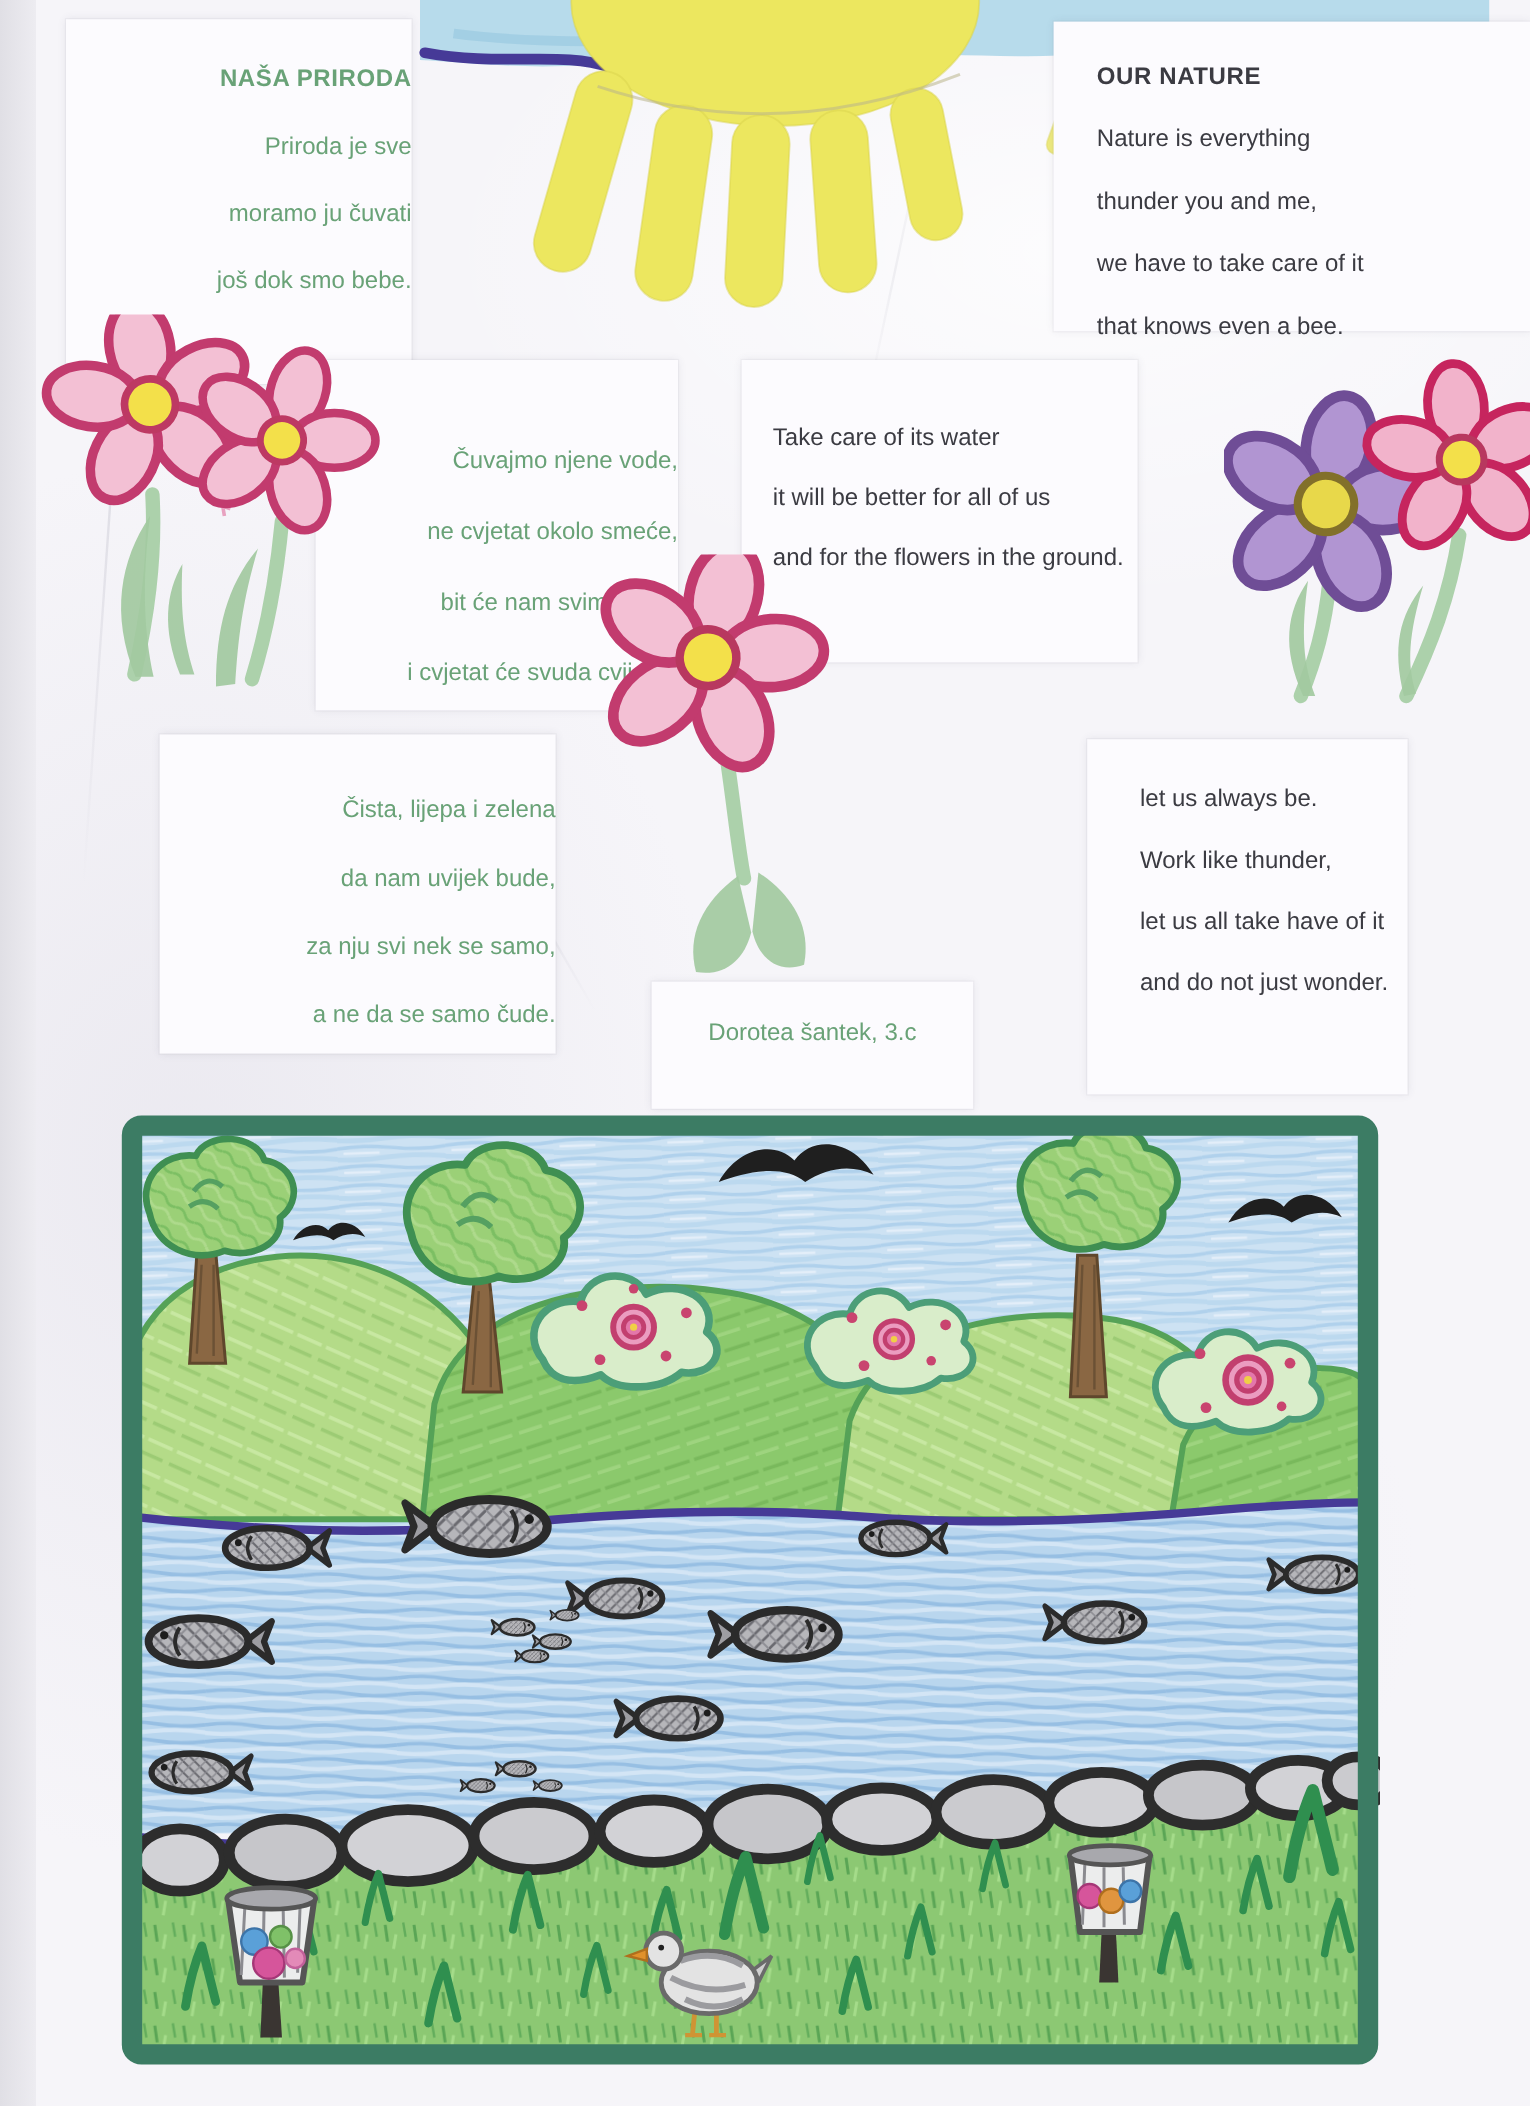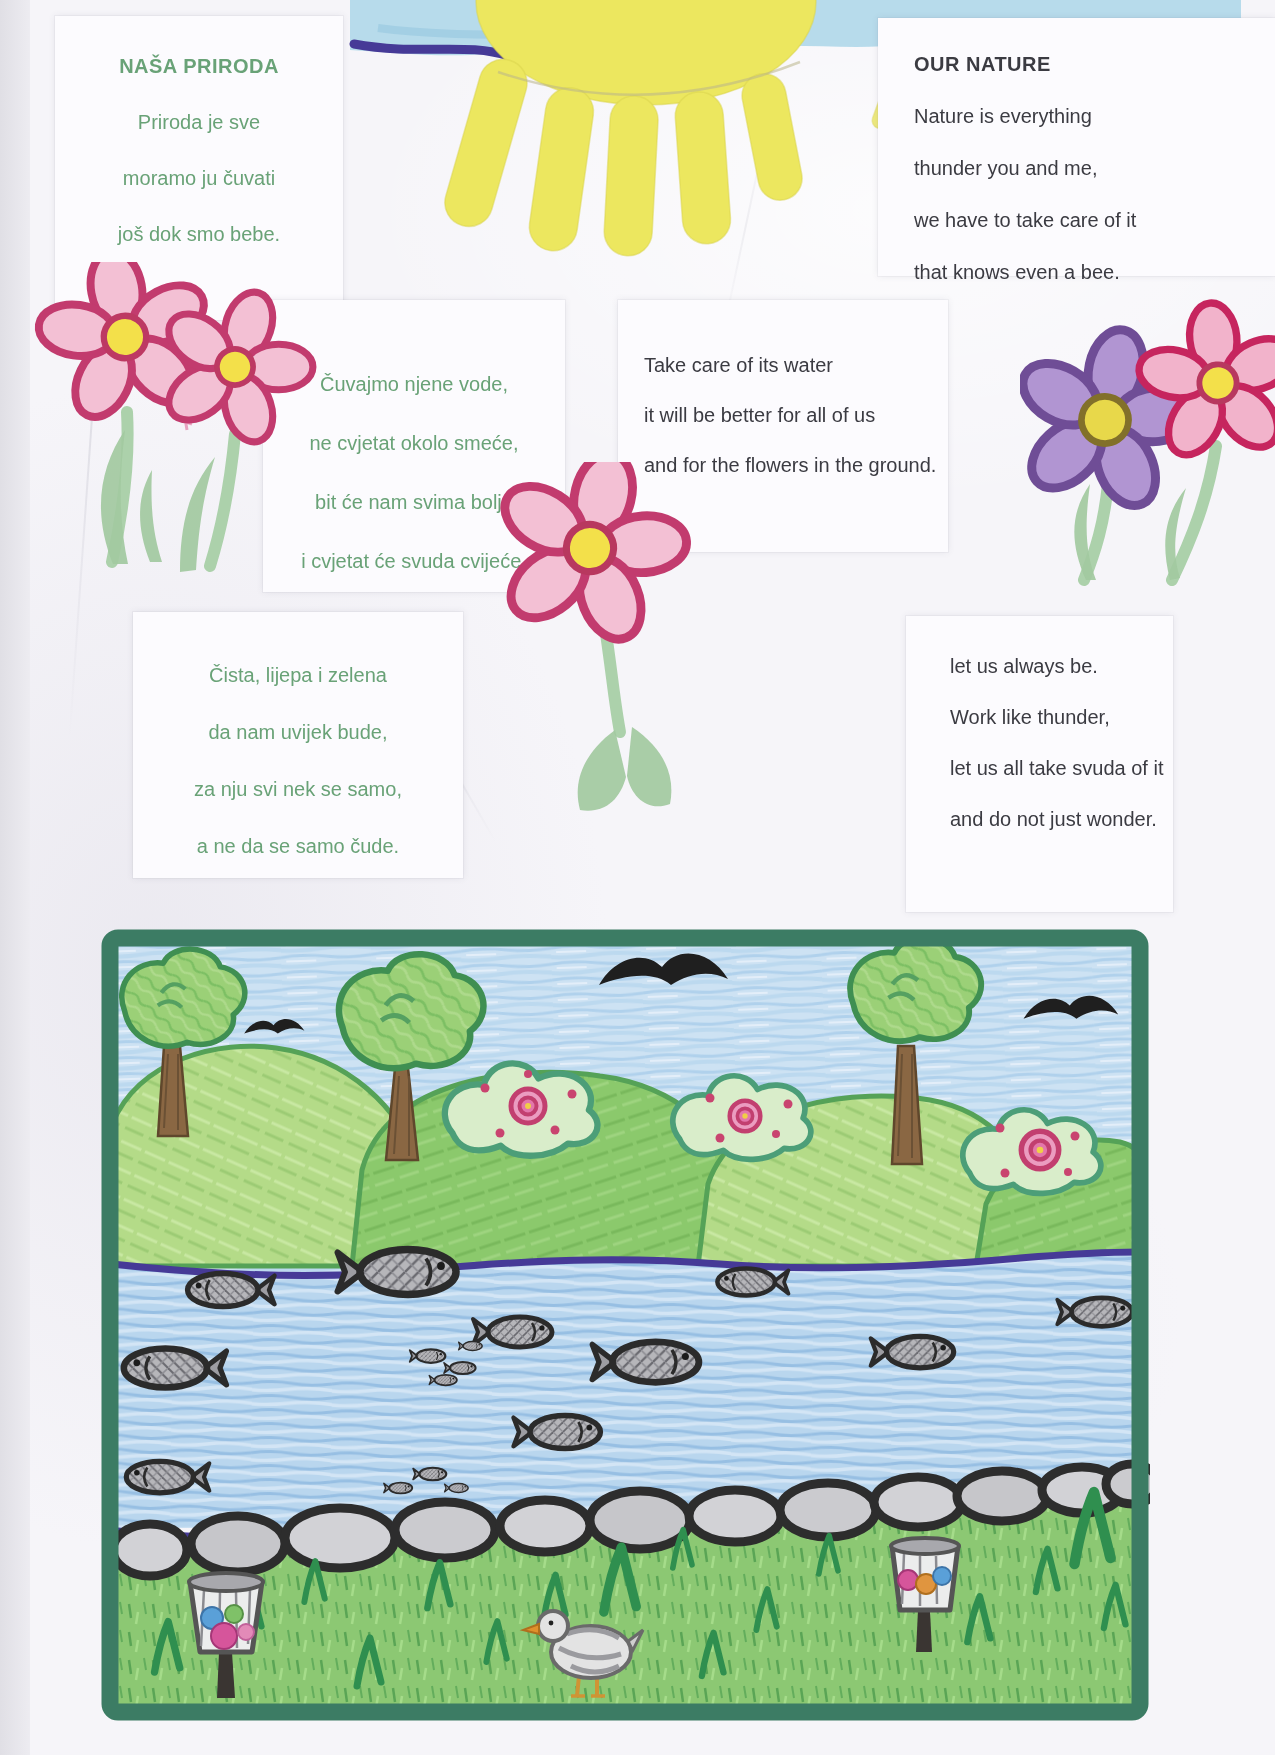--- a/index.html
+++ b/index.html
@@ -16,21 +16,21 @@
   .c1{left:88px;top:180px;height:560px;transform:rotate(4deg);
     background:linear-gradient(to bottom,transparent,rgba(130,130,150,.22),rgba(130,130,150,.10),transparent);}
   .c2{left:430px;top:600px;height:260px;transform:rotate(-30deg);
     background:linear-gradient(to bottom,transparent,rgba(130,130,150,.16),transparent);}
   .c3{left:745px;top:110px;height:230px;transform:rotate(12deg);
     background:linear-gradient(to bottom,transparent,rgba(130,130,150,.10),transparent);}
   .note{position:absolute;background:#fcfbfe;text-align:center;
     box-shadow:0 0 7px rgba(70,70,95,.10), 0 0 0 1px rgba(90,90,115,.05);}
   .note .pl{font-size:20px;line-height:var(--lh);white-space:nowrap;}
   .note.la{text-align:left;}
-  .hr .pl{color:var(--poem-green,#69a277);}
+  .hr .pl{color:var(--poem-green,#69a277);text-align:right;}
   .en .pl{color:var(--poem-black,#3b3b42);}
   .pl.b{font-weight:bold;letter-spacing:.5px;}
   .sig{color:var(--poem-green,#69a277);font-size:20px;}
   svg{position:absolute;display:block;}
   .defs-holder{width:0;height:0;}
   .sun-fill{fill:var(--sun-yellow,#ece75f);stroke:#d9d44e;stroke-width:1.5;stroke-opacity:.5;}
   .band{fill:var(--sky-blue,#b3d9ea);}
   .indigo{stroke:var(--wave-indigo,#463a97);fill:none;stroke-linecap:round;}
   .frame{stroke:var(--frame-green,#3c7c64);fill:none;}
   .petalsA{fill:var(--flower-pink,#f3c0d4);stroke:var(--flower-pink-outline,#c23b6e);stroke-width:7.5;}
@@ -136,24 +136,27 @@
   <div class="note hr" style="left:133px;top:612px;width:330px;height:266px;--lh:57px;padding-top:35px;box-sizing:border-box;">
     <div class="pl">Čista, lijepa i zelena</div>
     <div class="pl">da nam uvijek bude,</div>
     <div class="pl">za nju svi nek se samo,</div>
     <div class="pl">a ne da se samo čude.</div>
   </div>
 
   <div class="note en la" style="left:906px;top:616px;width:267px;height:296px;--lh:51px;padding-top:25px;padding-left:44px;box-sizing:border-box;">
     <div class="pl">let us always be.</div>
     <div class="pl">Work like thunder,</div>
-    <div class="pl">let us all take svuda of it</div>
+    <div class="pl">let us all take have of it</div>
     <div class="pl">and do not just wonder.</div>
   </div>
 
+  <div class="note" style="left:543px;top:818px;width:268px;height:106px;padding-top:32px;box-sizing:border-box;">
+    <div class="sig">Dorotea šantek, 3.c</div>
+  </div>
 
   <svg style="left:30px;top:262px;" width="300" height="312" viewBox="0 0 300 312">
     <path class="stem" d="M 97 150 C 100 205 92 255 82 300"></path>
     <path class="stem" d="M 205 172 C 200 225 192 265 180 304"></path>
     <path class="leaf" d="M 83 302 C 62 250 70 205 95 168 C 88 225 90 265 98 302 Z"></path>
     <path class="leaf" d="M 150 310 C 150 260 160 225 185 195 C 170 245 168 280 166 308 Z"></path>
     <path class="leaf" d="M 120 300 C 105 262 108 232 122 208 C 120 250 124 275 132 300 Z"></path>
     <path d="M 150 158 l 12 4 m -7 -6 l 2 12" stroke="#e8a2c0" stroke-width="3" fill="none"></path>
     <g transform="translate(95,75) rotate(-10) scale(1.06)">
       <use href="#petals" class="petalsA"></use>

